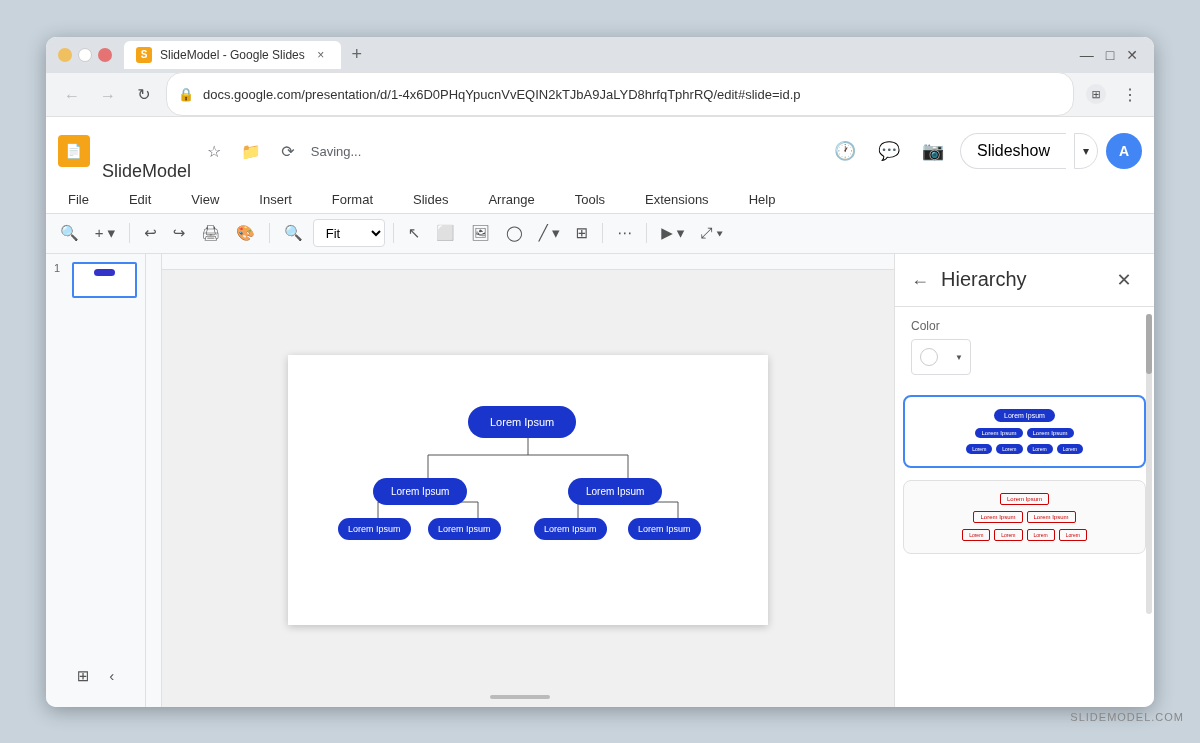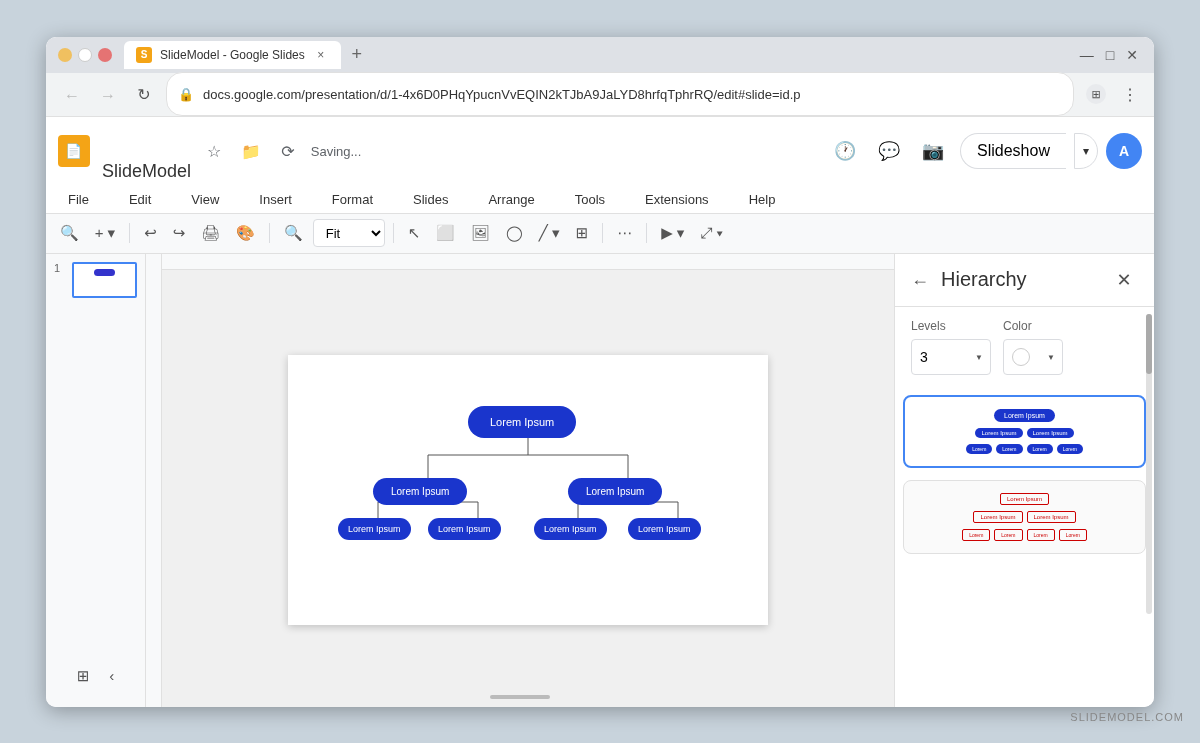--- a/index.html
+++ b/index.html
@@ -804,31 +804,20 @@
     </div>
 
     <div class="hierarchy-panel" style="position:relative;">
       <div class="panel-header">
         <button class="panel-back-btn">←</button>
         <span class="panel-title">Hierarchy</span>
         <button class="panel-close-btn">✕</button>
       </div>
       <div class="panel-controls">
         <div class="control-group">
-          <span class="control-label">Levels</span>
-          <div class="select-wrapper">
-            <select class="control-select">
-              <option>1</option>
-              <option>2</option>
-              <option selected="">3</option>
-              <option>4</option>
-            </select>
-          </div>
-        </div>
-        <div class="control-group">
           <span class="control-label">Color</span>
           <div class="color-picker-wrapper">
             <button class="color-swatch-btn">
               <div class="color-dot"></div>
             </button>
           </div>
         </div>
       </div>
 
       <div class="panel-content">

